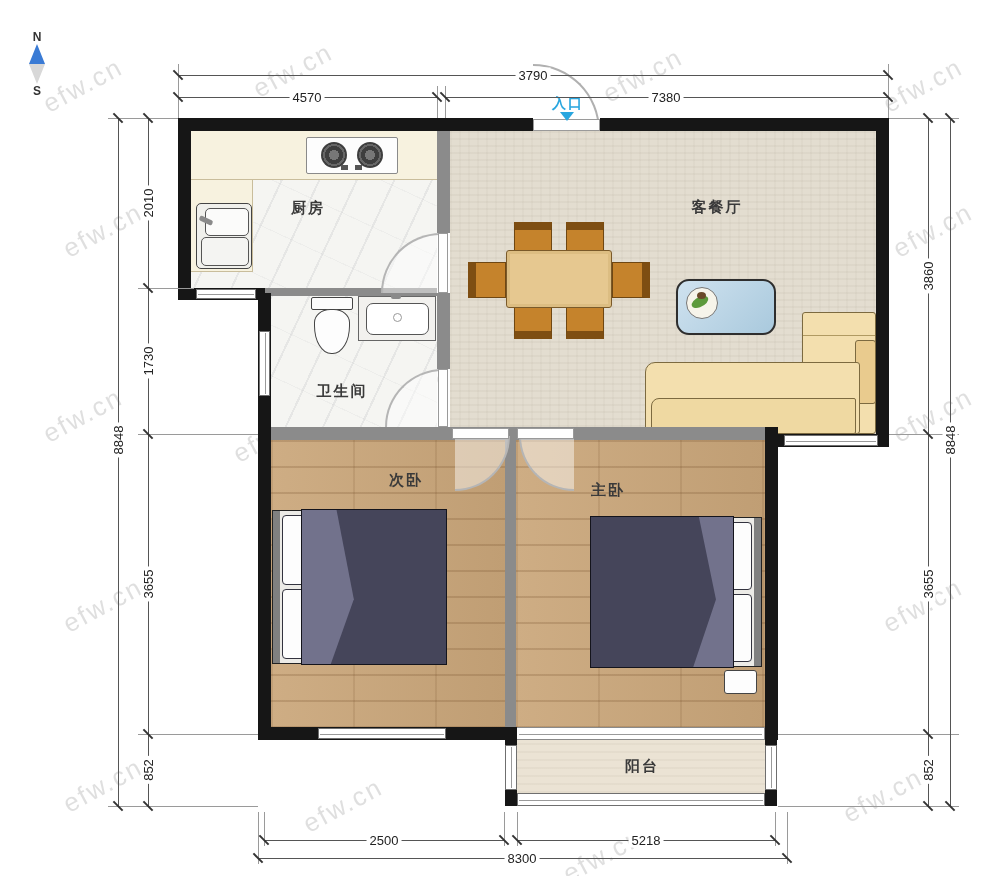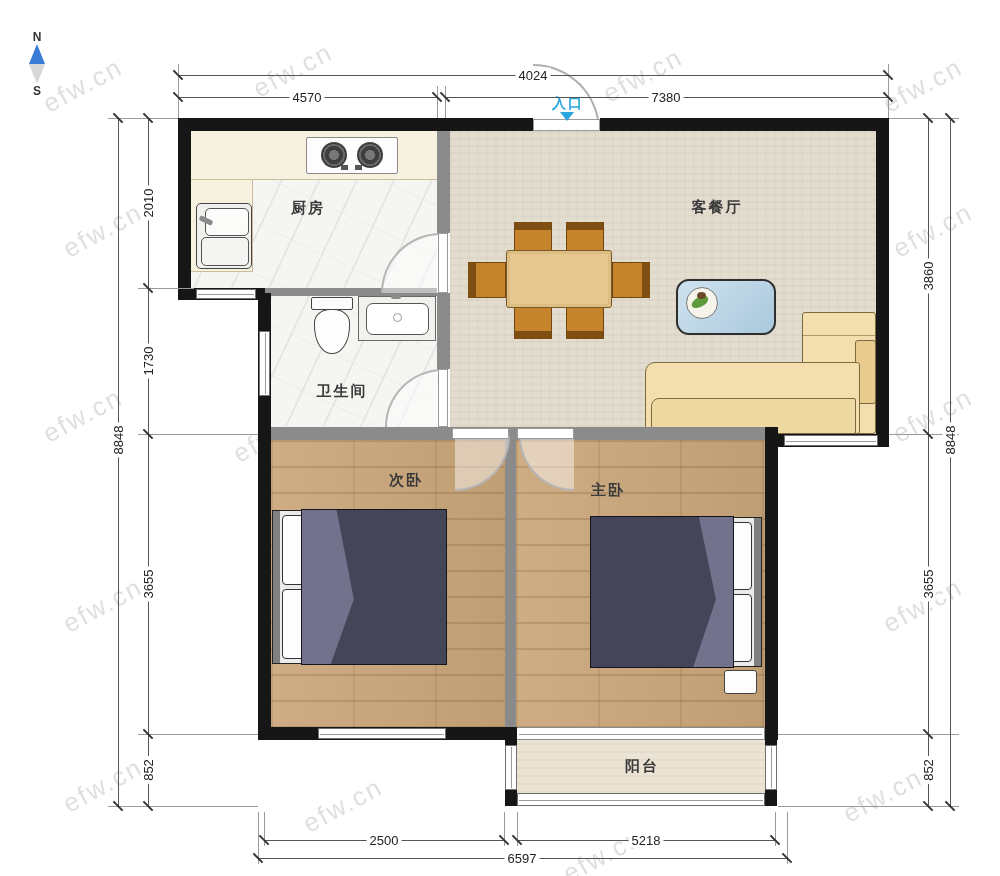--- a/index.html
+++ b/index.html
@@ -233,21 +233,21 @@
   <div class="ext" style="left:264px;top:812px;width:1px;height:34px;"></div>
   <div class="ext" style="left:504px;top:812px;width:1px;height:34px;"></div>
   <div class="ext" style="left:517px;top:812px;width:1px;height:34px;"></div>
   <div class="ext" style="left:775px;top:812px;width:1px;height:34px;"></div>
   <div class="ext" style="left:258px;top:812px;width:1px;height:52px;"></div>
   <div class="ext" style="left:787px;top:812px;width:1px;height:52px;"></div>
 
   <div class="dim" style="left:178px;top:75px;width:710px;height:1px;"></div>
   <span class="tick" style="left:178px;top:75px;"></span>
   <span class="tick" style="left:888px;top:75px;"></span>
-  <div class="dlabel" style="left:533px;top:75px;">4024</div>
+  <div class="dlabel" style="left:533px;top:75px;">3790</div>
   <div class="dim" style="left:178px;top:97px;width:259px;height:1px;"></div>
   <div class="dim" style="left:445px;top:97px;width:443px;height:1px;"></div>
   <span class="tick" style="left:178px;top:97px;"></span>
   <span class="tick" style="left:437px;top:97px;"></span>
   <span class="tick" style="left:445px;top:97px;"></span>
   <span class="tick" style="left:888px;top:97px;"></span>
   <div class="dlabel" style="left:307px;top:97px;">4570</div>
   <div class="dlabel" style="left:666px;top:97px;">7380</div>
 
   <div class="dim" style="left:118px;top:118px;width:1px;height:688px;"></div>
@@ -282,15 +282,15 @@
   <div class="dim" style="left:517px;top:840px;width:258px;height:1px;"></div>
   <span class="tick" style="left:264px;top:840px;"></span>
   <span class="tick" style="left:504px;top:840px;"></span>
   <span class="tick" style="left:517px;top:840px;"></span>
   <span class="tick" style="left:775px;top:840px;"></span>
   <div class="dlabel" style="left:384px;top:840px;">2500</div>
   <div class="dlabel" style="left:646px;top:840px;">5218</div>
   <div class="dim" style="left:258px;top:858px;width:529px;height:1px;"></div>
   <span class="tick" style="left:258px;top:858px;"></span>
   <span class="tick" style="left:787px;top:858px;"></span>
-  <div class="dlabel" style="left:522px;top:858px;">6597</div>
+  <div class="dlabel" style="left:522px;top:858px;">8300</div>
 
 </div>
 
 </body></html>

